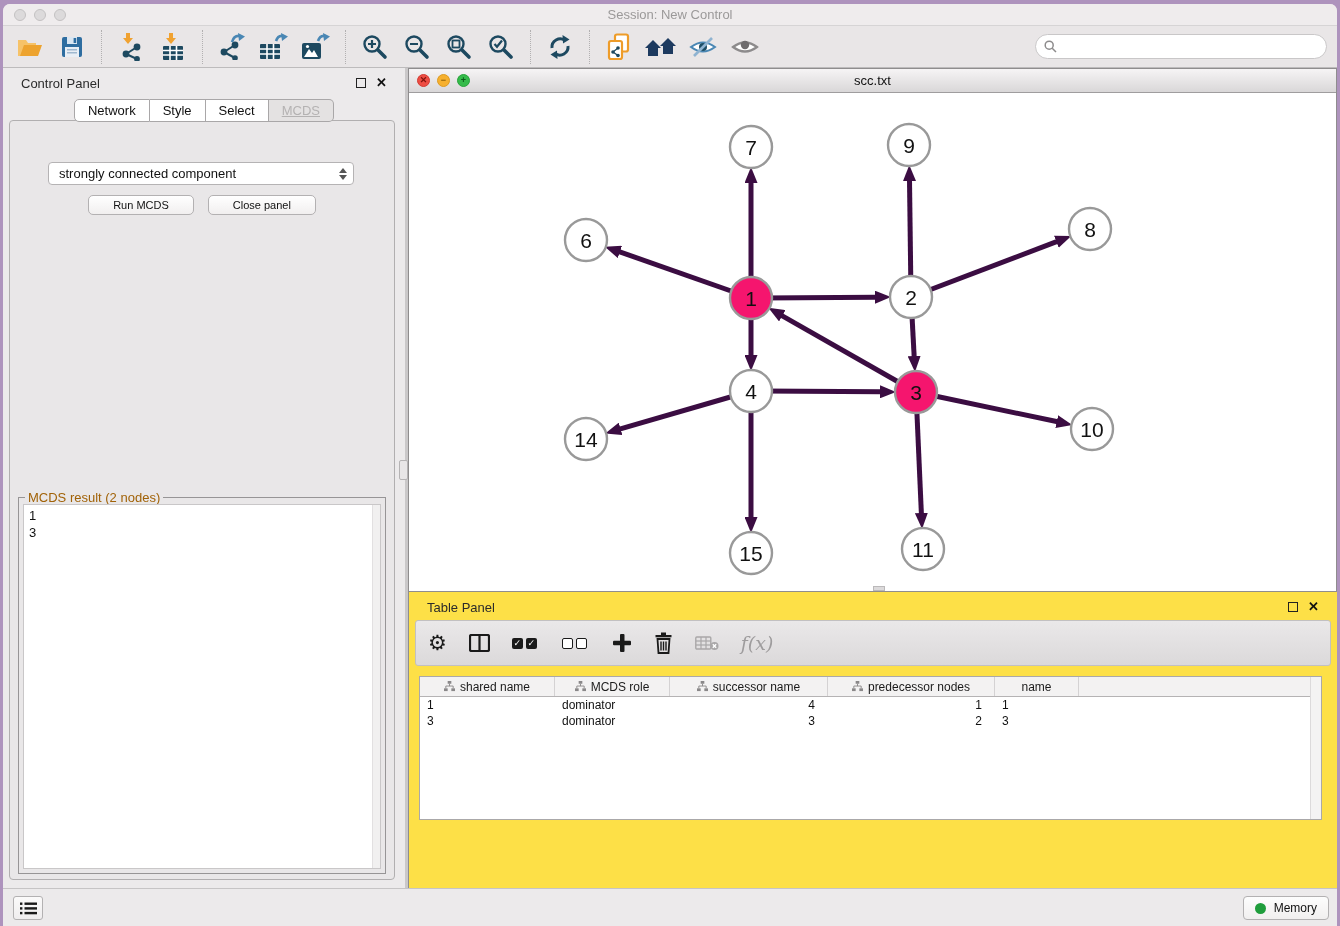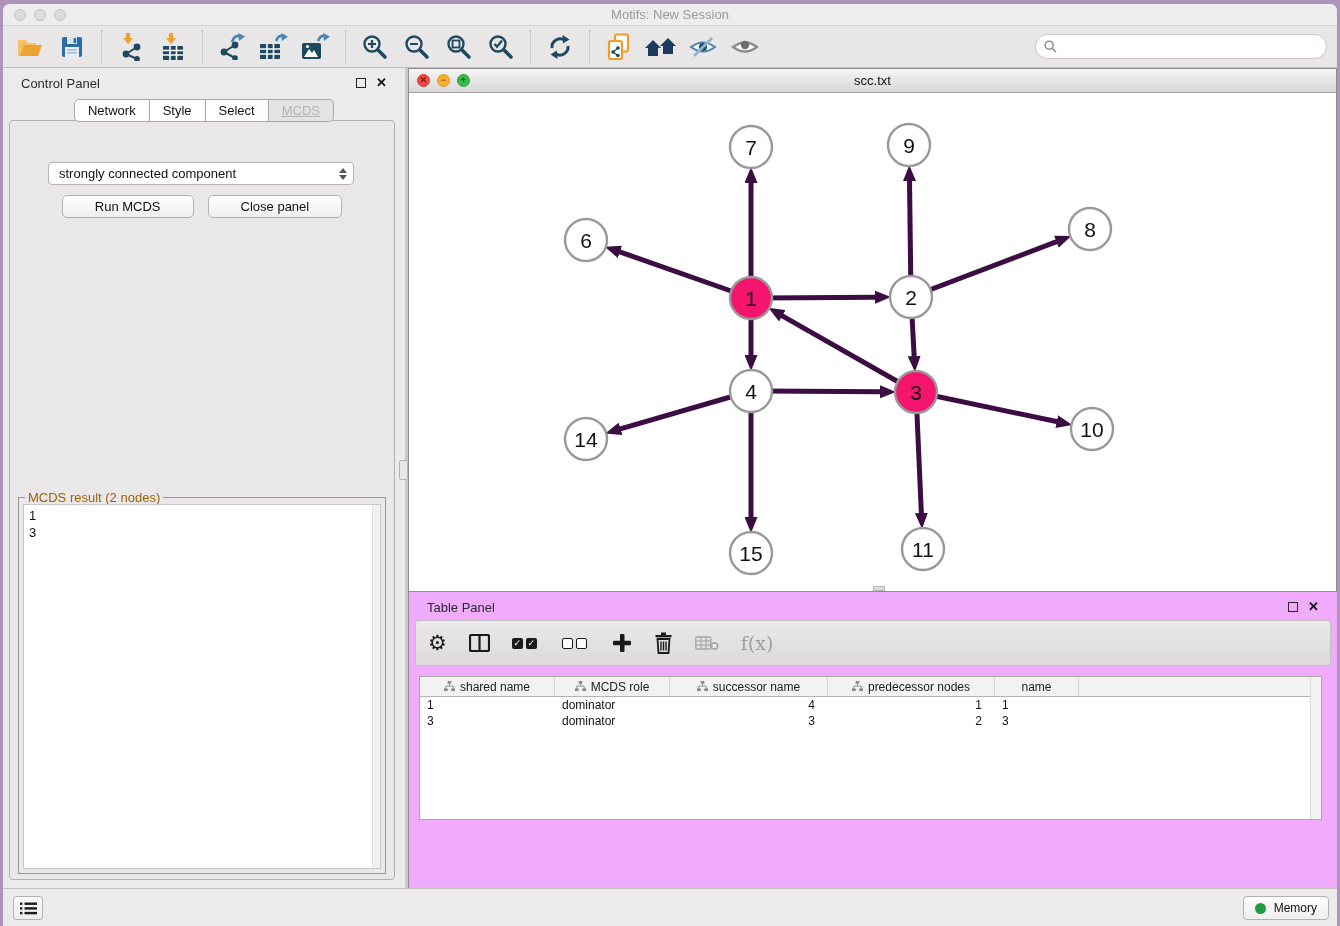--- a/index.html
+++ b/index.html
@@ -43,22 +43,22 @@
                 border:1px solid #b1afb0; border-radius:4px; background:#e9e7e8; }
   .opt-label { position:absolute; top:22px; width:100%; text-align:center; font-size:13px; color:#1b1b1b; }
   .dropdown { position:absolute; top:41px; left:38px; right:40px; height:23px; background:#fff;
               border:1px solid #b5b3b4; border-radius:4px; display:flex; align-items:center;
               font-size:13px; padding-left:10px; color:#111; }
   .dd-arrows { margin-left:auto; margin-right:6px; display:flex; flex-direction:column; gap:2px; }
   .dd-arrows i { width:0; height:0; border-left:4px solid transparent; border-right:4px solid transparent; display:block; }
   .dd-up { border-bottom:5px solid #555; }
   .dd-dn { border-top:5px solid #555; }
   .btn-row { position:absolute; top:74px; width:100%; display:flex; justify-content:center; gap:14px; }
-  .mac-btn { font-size:13px; color:#111; background:linear-gradient(#ffffff,#f1efef);
-             border:1px solid #b3b1b2; border-radius:5px; padding:3px 32px; }
+  .mac-btn { font-size:11px; color:#111; background:linear-gradient(#ffffff,#f1efef);
+             border:1px solid #b3b1b2; border-radius:5px; padding:3px 24px; }
   .fieldset { position:absolute; left:8px; right:8px; top:376px; bottom:5px; border:1px solid #979596; }
   .fs-legend { position:absolute; top:-8px; left:6px; background:#e9e7e8; font-size:13px; color:#a16207; padding:0 3px; }
   .fs-inner { position:absolute; inset:6px 4px 4px 4px; background:#fff; border:1px solid #c9c7c8;
               font-size:13px; color:#111; padding:2px 5px; line-height:17px; }
   .fs-scroll { position:absolute; top:0; right:0; bottom:0; width:8px; background:#f1f0f0; border-left:1px solid #e2e0e1; }
 
   
   .v-divider { position:absolute; left:402px; top:0; width:3px; bottom:0; background:#cac8c9; }
   .v-handle { position:absolute; left:396px; top:392px; width:9px; height:20px; background:#e8e6e7;
               border:1px solid #b5b3b4; border-radius:2px; z-index:4; }
@@ -73,30 +73,30 @@
         align-items:center; justify-content:center; line-height:1; }
   .tl-red { background:#ee4d43; border:1px solid #d23b33; color:#7e120c; }
   .tl-yel { background:#f6b02e; border:1px solid #dd9b22; color:#8d5f08; }
   .tl-grn { background:#35bb4a; border:1px solid #27a33a; color:#0d5c1b; }
   .net-title { width:100%; text-align:center; font-size:13px; color:#111; line-height:24px; }
   .canvas { position:absolute; top:24px; left:0; right:0; bottom:0; background:#fff; }
   .canvas svg { position:absolute; inset:0; }
   .canvas-handle { position:absolute; bottom:0; left:50%; width:12px; height:5px; background:#dcdadb; border:1px solid #bbb9ba; }
 
   
-  .table-panel { position:absolute; left:405px; top:524px; right:0; bottom:0; background:#f0abfc; border-left:1px solid #8f8d8e; }
+  .table-panel { position:absolute; left:405px; top:524px; right:0; bottom:0; background:#fde047; border-left:1px solid #8f8d8e; }
   .tp-toolbar { position:absolute; top:28px; left:6px; right:6px; height:46px;
                 background:linear-gradient(#eae8e9,#dbd9da); border:1px solid #c2c0c1; border-radius:3px;
                 display:flex; align-items:center; padding-left:12px; gap:22px; }
   .tpi { display:flex; align-items:center; justify-content:center; }
   .gear { font-size:21px; color:#1a1a1a; line-height:1; font-family:"DejaVu Sans", sans-serif; }
   .cb { width:11px; height:11px; border-radius:2px; background:#1a1a1a; color:#fff; font-size:9px;
         display:inline-flex; align-items:center; justify-content:center; margin-right:3px; }
   .cb.empty { background:#fff; border:1.6px solid #1a1a1a; }
-  .fx { font-family:"DejaVu Serif", serif; font-size:19px; color:#9e9c9d; }
+  .fx { font-family:"DejaVu Serif", serif; font-style:italic; font-size:19px; color:#9e9c9d; }
   .table-box { position:absolute; top:84px; left:10px; right:15px; bottom:68px; background:#fff; border:1px solid #aaa8a9; }
   .thead { display:flex; height:20px; background:#f3f2f2; border-bottom:1px solid #b5b3b4; }
   .th { display:flex; align-items:center; justify-content:center; gap:5px; font-size:12px; color:#1b1b1b;
         border-right:1px solid #d4d2d3; position:relative; }
   .trow { display:flex; height:16px; font-size:12px; color:#111; align-items:center; }
   .td { padding:0 7px; overflow:hidden; white-space:nowrap; }
   .num-r { text-align:right; padding-right:13px; }
   .tb-scroll { position:absolute; top:0; right:0; bottom:0; width:11px; background:#f4f3f3; border-left:1px solid #dcdadb; }
   .bottom-tabs { position:absolute; bottom:2px; left:0; right:0; height:32px; display:flex;
                  align-items:center; justify-content:center; }
@@ -114,21 +114,21 @@
 <body>
 
 <div class="window">
 
   <div class="titlebar">
     <div class="dots">
       <span class="dot"></span>
       <span class="dot"></span>
       <span class="dot"></span>
     </div>
-    <div class="win-title">Motifs: New Session</div>
+    <div class="win-title">Session: New Control</div>
   </div>
 
   <div class="toolbar">
     <div class="ic">
       <svg width="28" height="24" viewBox="0 0 28 24">
         <path d="M2,21 L2,5 L10,5 L12,8 L20,8 L20,21 Z" fill="#f6c268"></path>
         <path d="M4,21 L8,10 L26,10 L22,21 Z" fill="#eda32f"></path>
       </svg>
     </div>
     <div class="ic">

